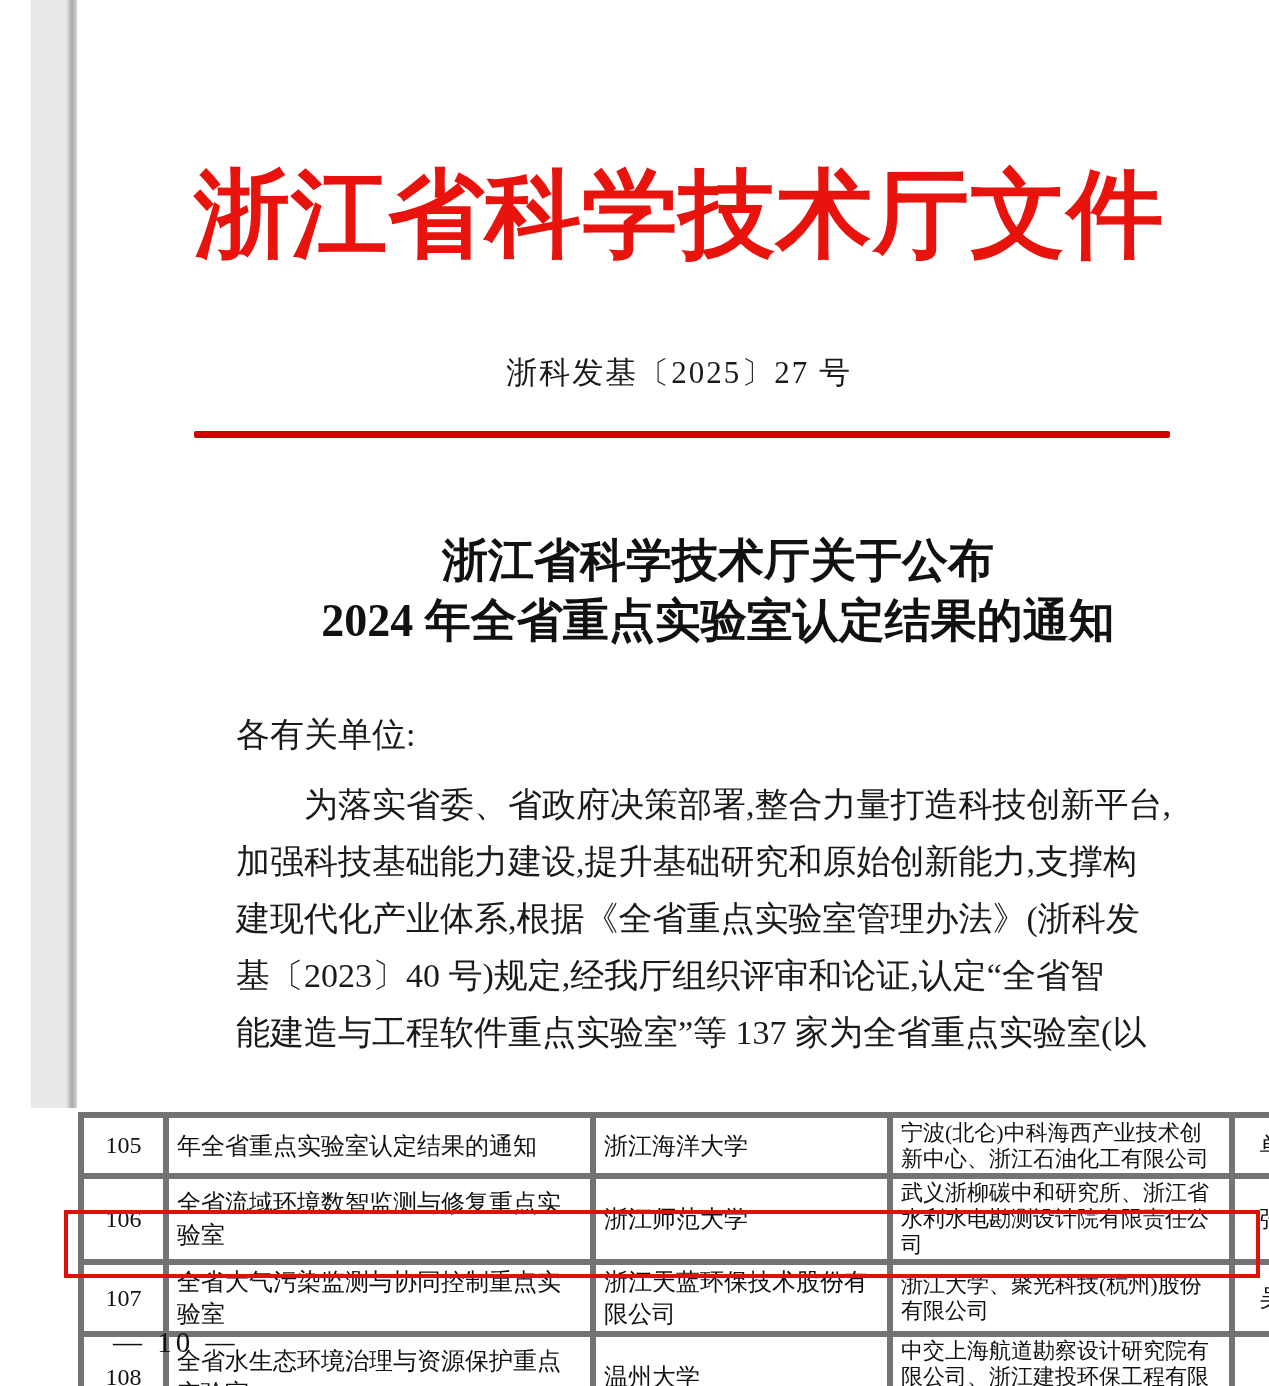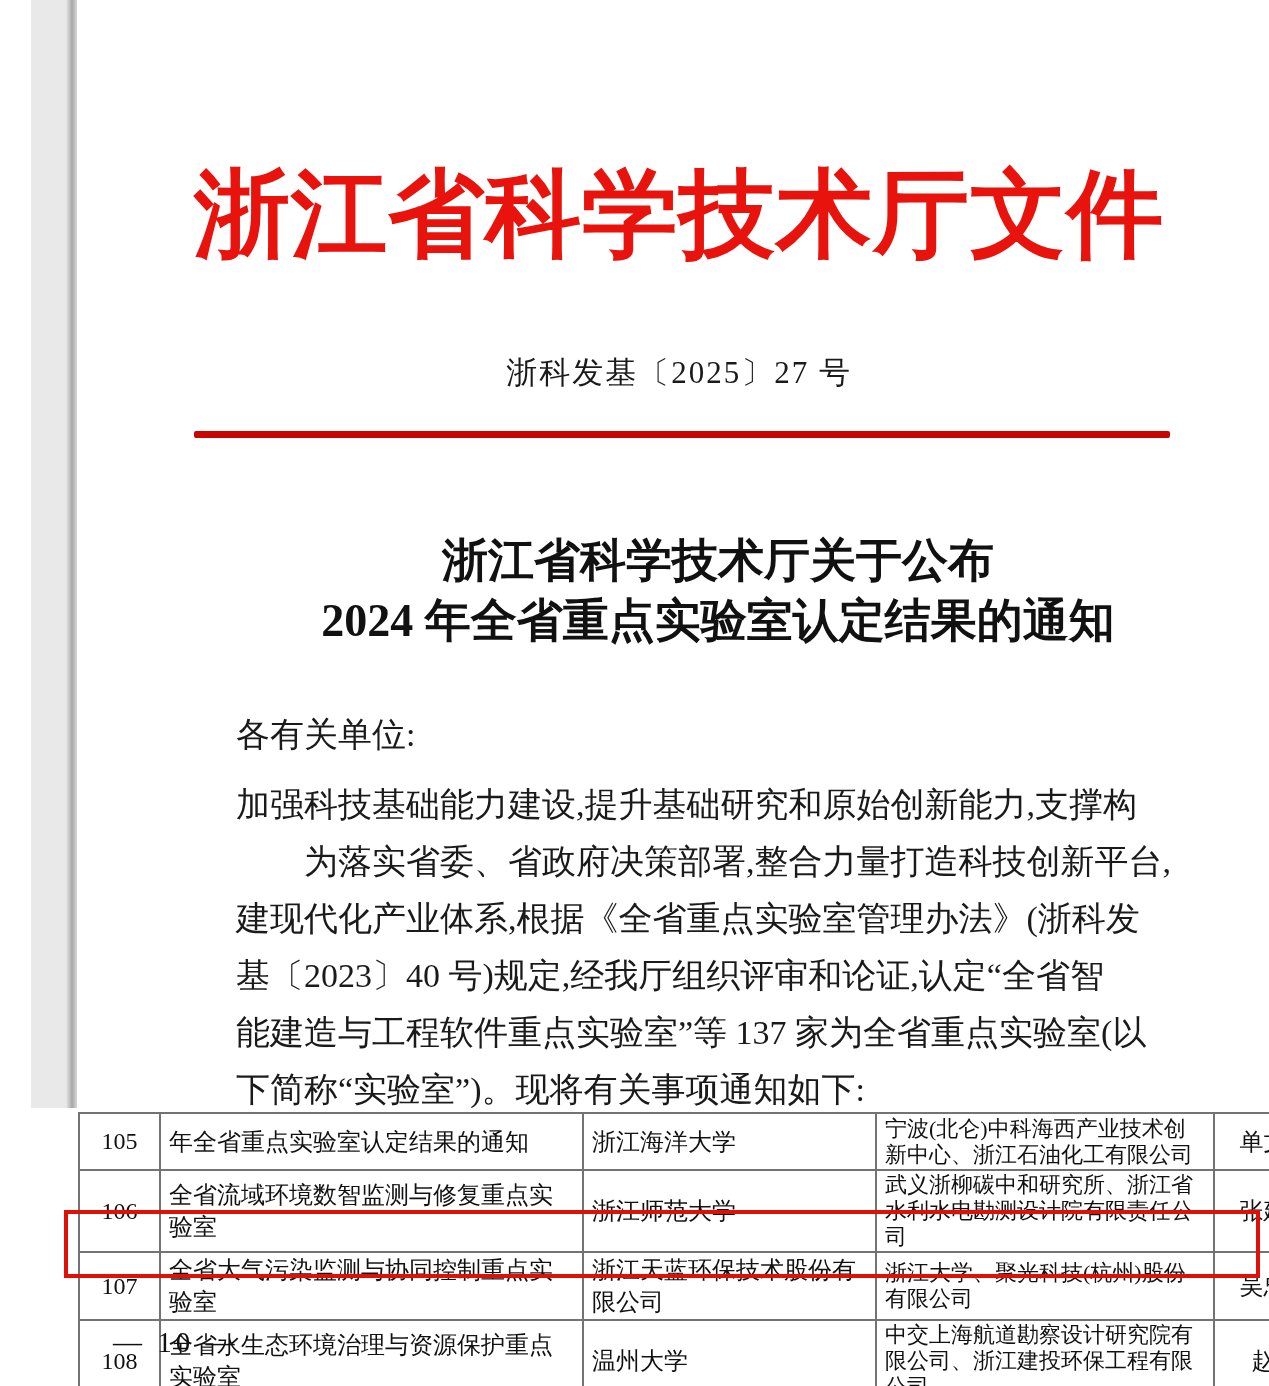--- a/index.html
+++ b/index.html
@@ -85,21 +85,21 @@
     position:absolute; left:47px; top:1112px;
   }
   table.lab-table {
     border-collapse:collapse;
     table-layout:fixed;
     width:1168px;
     font-size:24px;
     color:#111;
   }
   table.lab-table td {
-    border:2px solid #737373;
+    border:6px solid #737373;
     height:53px;
     padding:1px 8px;
     vertical-align:middle;
     overflow:hidden;
   }
   td.col-no      { width:63px;  text-align:center; padding:1px 2px; }
   td.col-lab     { width:405px; padding-left:26px; }
   td.col-host    { width:275px; padding-left:12px; }
   td.col-partner { width:320px; font-size:22px; line-height:26px; }
   td.col-dir     { width:105px; text-align:center; }
@@ -133,26 +133,25 @@
   <div class="doc-number">浙科发基〔2025〕27 号</div>
 
   <div class="red-rule"></div>
 
   <div class="notice-title line1">浙江省科学技术厅关于公布</div>
   <div class="notice-title line2">2024 年全省重点实验室认定结果的通知</div>
 
   <div class="salutation">各有关单位:</div>
 
   <div class="body-text">
+    <div class="body-line indent">为落实省委、省政府决策部署,整合力量打造科技创新平台,</div>
     <div class="body-line">加强科技基础能力建设,提升基础研究和原始创新能力,支撑构</div>
-    <div class="body-line indent">为落实省委、省政府决策部署,整合力量打造科技创新平台,</div>
     <div class="body-line">建现代化产业体系,根据《全省重点实验室管理办法》(浙科发</div>
     <div class="body-line">基〔2023〕40 号)规定,经我厅组织评审和论证,认定“全省智</div>
     <div class="body-line">能建造与工程软件重点实验室”等 137 家为全省重点实验室(以</div>
-    <div class="body-line">下简称“实验室”)。现将有关事项通知如下:</div>
   </div>
 
   <div class="lab-table-wrap">
     <table class="lab-table">
       <tbody>
         <tr>
           <td class="col-no">105</td>
           <td class="col-lab">年全省重点实验室认定结果的通知</td>
           <td class="col-host">浙江海洋大学</td>
           <td class="col-partner">宁波(北仑)中科海西产业技术创新中心、浙江石油化工有限公司</td>

